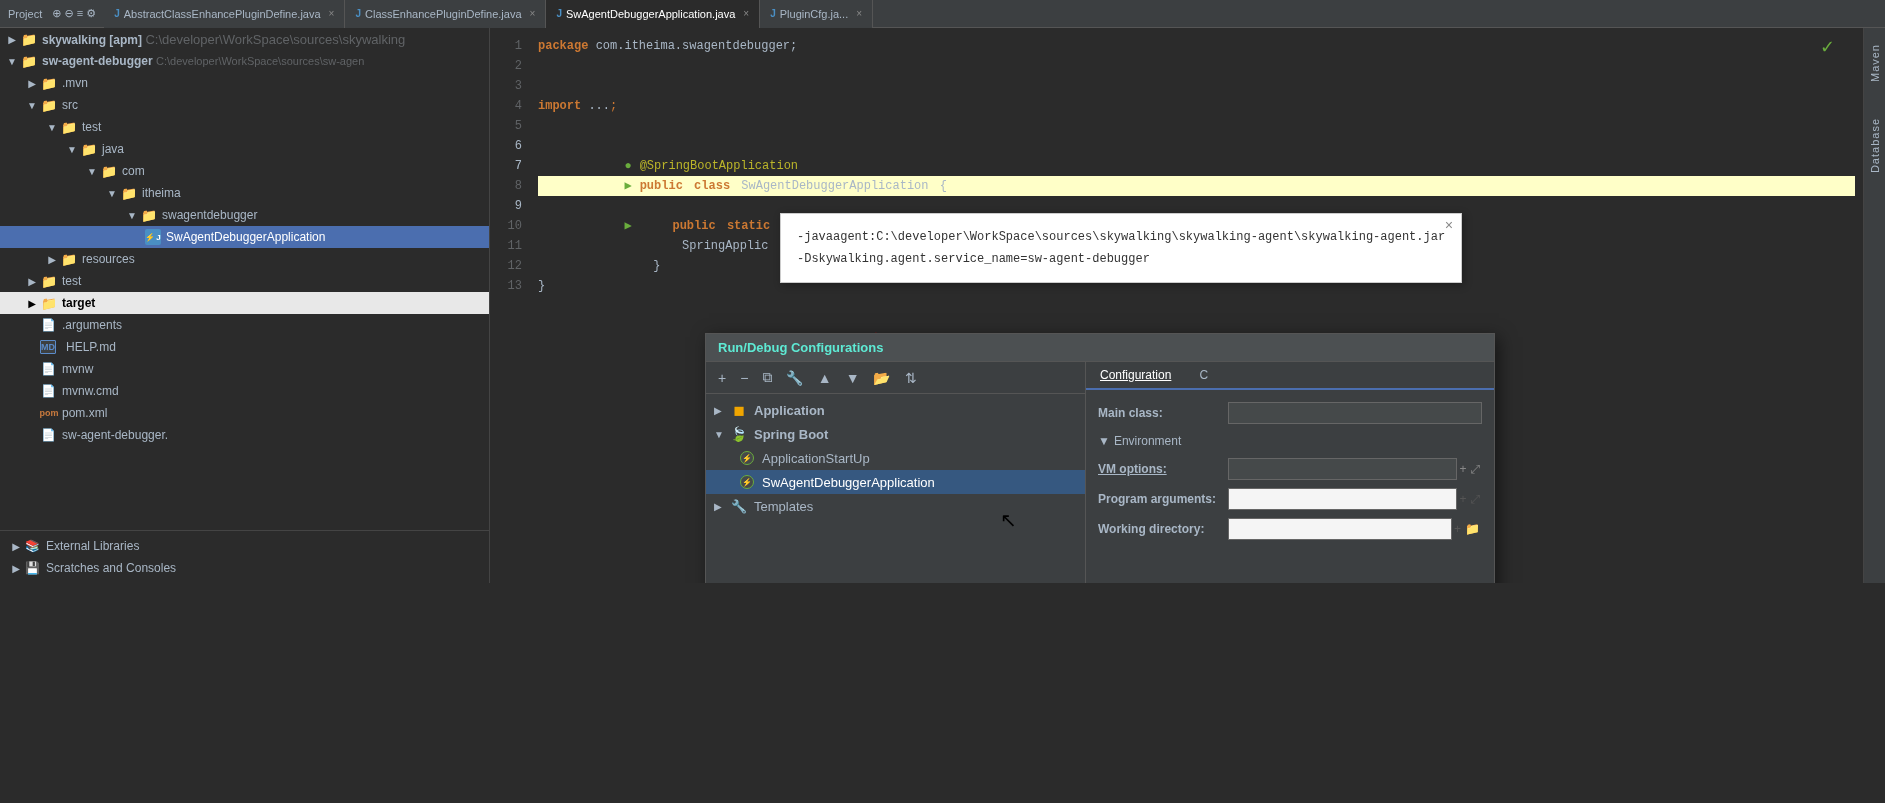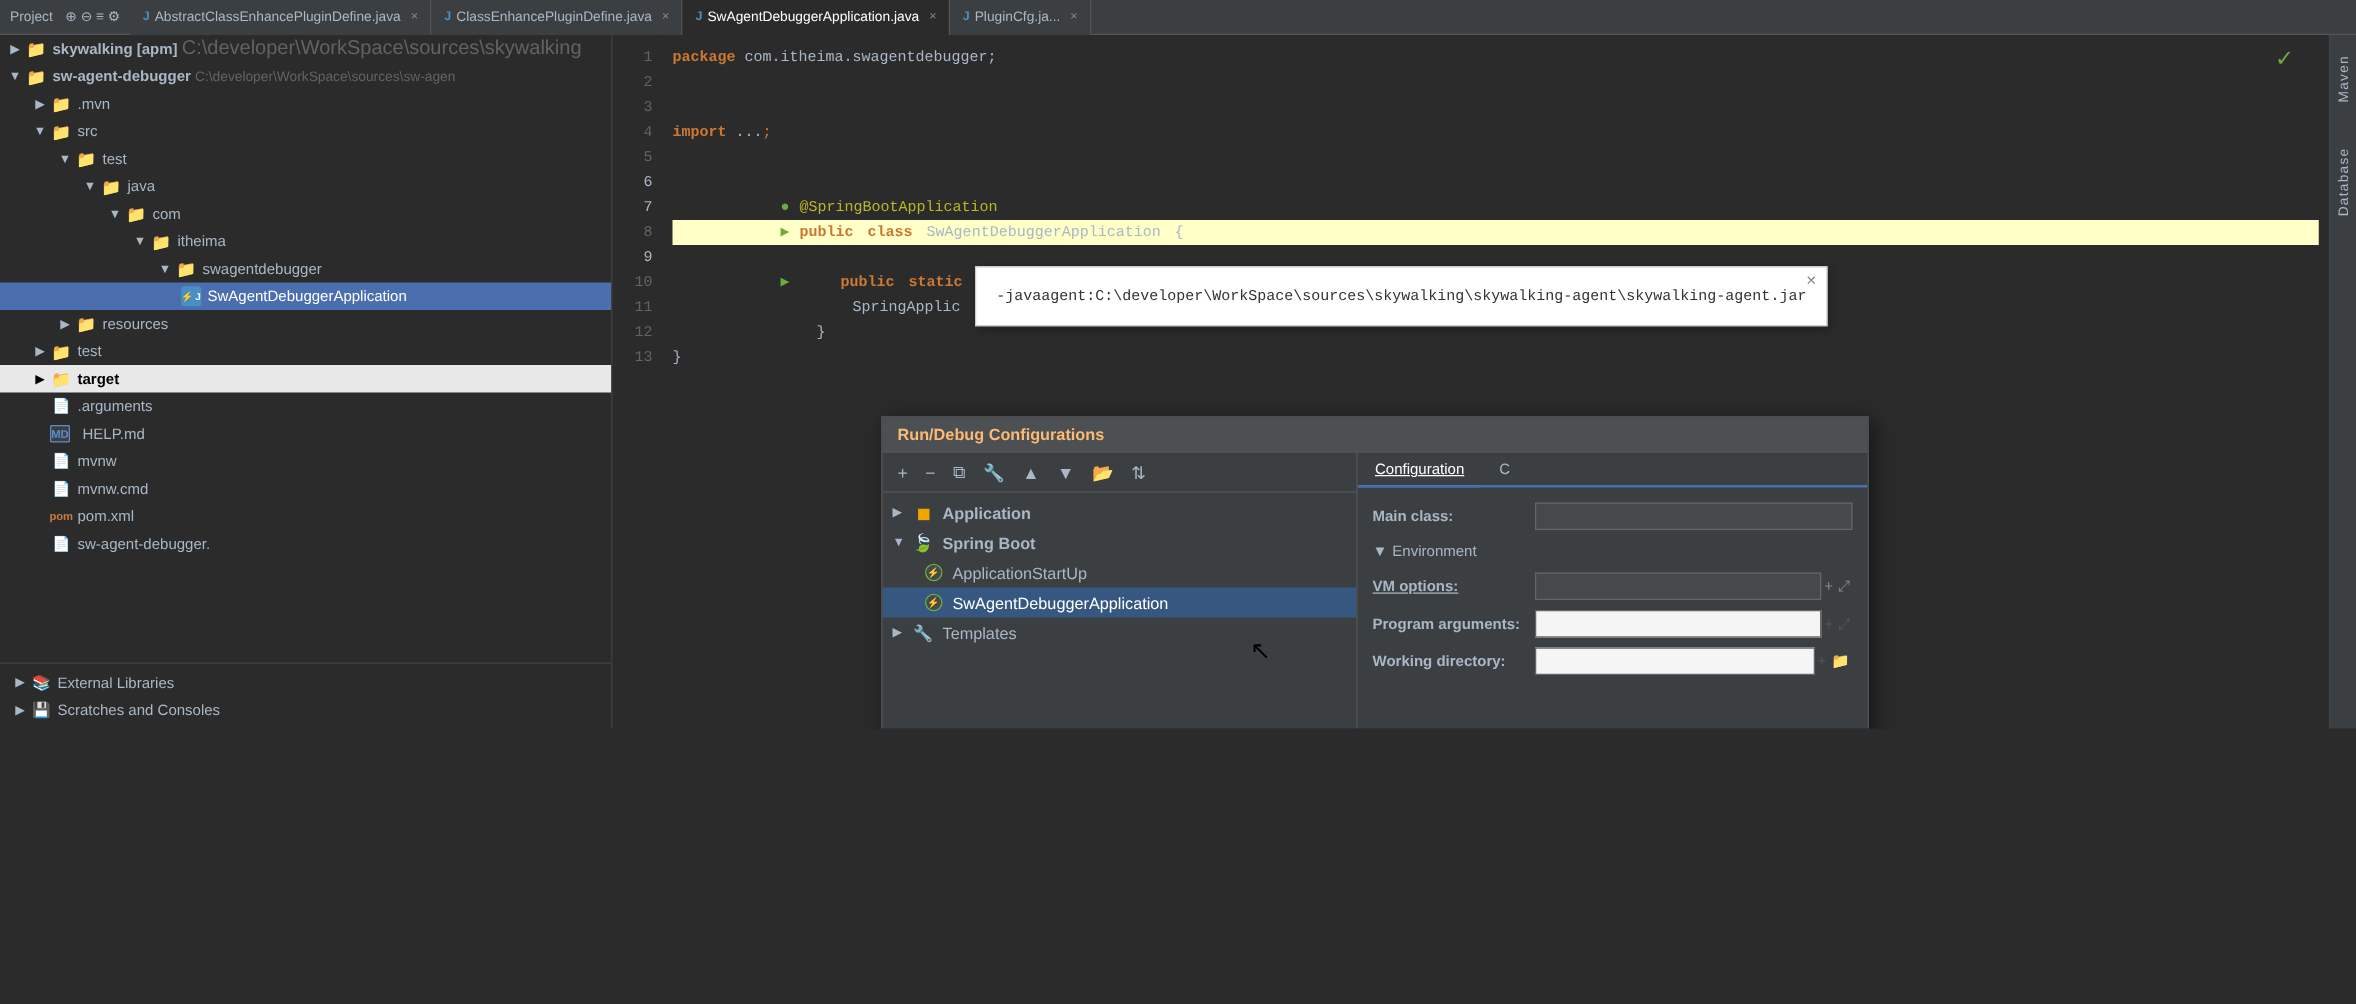--- a/index.html
+++ b/index.html
@@ -72,21 +72,21 @@
     
     .dialog-overlay { position: absolute; top: 305px; left: 215px; z-index: 200; }
     .dialog {
       width: 790px; background: #3c3f41; border: 1px solid #555; box-shadow: 4px 4px 16px rgba(0,0,0,0.5);
       display: flex; flex-direction: column;
     }
     .dialog-title-bar {
       background: #4c5052; padding: 6px 12px; display: flex; align-items: center; justify-content: space-between;
       border-bottom: 1px solid #555;
     }
-    .dialog-title { font-size: 13px; color: #fdba74; font-weight: bold; }
+    .dialog-title { font-size: 13px; color: #5eead4; font-weight: bold; }
     .dialog-body { display: flex; flex: 1; min-height: 360px; }
 
     
     .dialog-left { width: 380px; border-right: 1px solid #555; display: flex; flex-direction: column; }
     .dialog-toolbar { display: flex; align-items: center; padding: 4px 8px; gap: 6px; border-bottom: 1px solid #555; height: 32px; }
     .toolbar-btn { background: none; border: none; color: #a9b7c6; cursor: pointer; font-size: 14px; padding: 2px 4px; }
     .dialog-tree { flex: 1; overflow-y: auto; padding: 4px 0; }
     .dtree-item { display: flex; align-items: center; padding: 2px 8px; cursor: pointer; font-size: 13px; height: 24px; }
     .dtree-item.selected { background: #365880; color: white; }
     .dtree-arrow { width: 16px; font-size: 10px; }
@@ -153,21 +153,21 @@
   </div>
 
   <div class="content-area">
 
     <div class="sidebar">
       <div class="sidebar-content">
 
         <div class="tree-item" style="padding-left: 4px;">
           <span class="tree-arrow">▶</span>
           <span class="tree-icon folder-icon">📁</span>
-          <span style="color:#a9b7c6;"><b>skywalking [apm]</b> <span style="color:#606366; font-size:16px;">C:\developer\WorkSpace\sources\skywalking</span></span>
+          <span style="color:#a9b7c6;"><b>skywalking [apm]</b> <span style="color:#606366; font-size:13px;">C:\developer\WorkSpace\sources\skywalking</span></span>
         </div>
 
         <div class="tree-item" style="padding-left: 4px;">
           <span class="tree-arrow">▼</span>
           <span class="tree-icon folder-icon">📁</span>
           <span><b>sw-agent-debugger</b> <span style="color:#606366; font-size:11px;">C:\developer\WorkSpace\sources\sw-agen</span></span>
         </div>
 
         <div class="tree-item" style="padding-left: 24px;">
           <span class="tree-arrow">▶</span>
@@ -347,20 +347,21 @@
             <span style="color:#a9b7c6;">&nbsp;&nbsp;&nbsp;&nbsp;}</span>
           </div>
           <div class="code-line"></div>
           <div class="code-line"><span style="color:#a9b7c6;">}</span></div>
         </div>
       </div>
 
       <div class="tooltip-popup" style="top:185px; left:290px;">
         <span class="tooltip-close">×</span>
         <div class="tooltip-line">-javaagent:C:\developer\WorkSpace\sources\skywalking\skywalking-agent\skywalking-agent.jar</div>
+        <div class="tooltip-line">-Dskywalking.agent.service_name=sw-agent-debugger</div>
       </div>
 
       <svg width="80" height="120" style="position:absolute; top:290px; left:370px; z-index:102; pointer-events:none;">
         <defs>
           <marker id="arrowhead1" markerWidth="8" markerHeight="6" refX="8" refY="3" orient="auto">
             <polygon points="0 0, 8 3, 0 6" fill="#cc0000"></polygon>
           </marker>
         </defs>
         <line x1="40" y1="80" x2="15" y2="15" stroke="#cc0000" stroke-width="2.5" marker-end="url(#arrowhead1)"></line>
       </svg>

